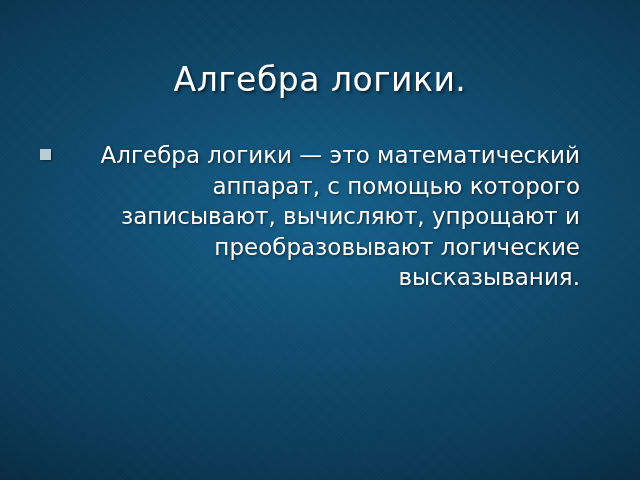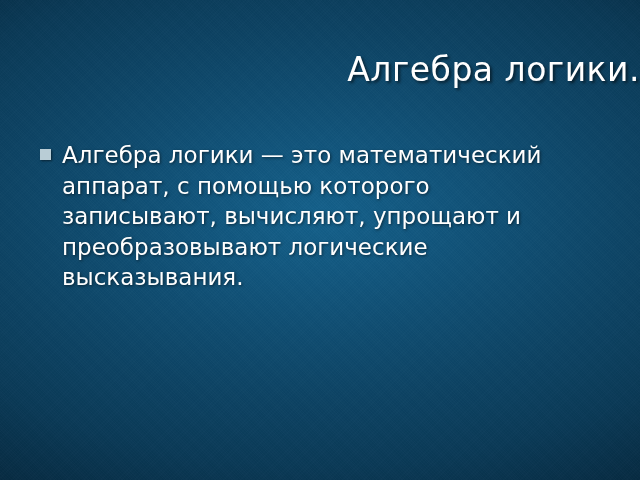--- a/index.html
+++ b/index.html
@@ -32,33 +32,34 @@
     opacity: 0.5;
     background-image:
       repeating-linear-gradient(45deg, rgba(255,255,255,0.018) 0 1px, rgba(0,0,0,0.018) 1px 2px),
       repeating-linear-gradient(-45deg, rgba(255,255,255,0.014) 0 1px, rgba(0,0,0,0.014) 1px 3px);
   }
   .slide-title {
     position: absolute;
     left: 0;
     right: 0;
     top: 50px;
-    text-align: right;
+    text-align: center;
     color: #ffffff;
     font-size: 33px;
     font-weight: normal;
     letter-spacing: 0.5px;
     text-shadow: 2px 2px 3px rgba(0,0,0,0.55);
-    margin: 0;
+    margin: 10px;
   }
   .body-block {
     position: absolute;
     left: 40px;
     top: 140px;
     width: 540px;
+    text-align: right;
   }
   .bullet-row {
     display: flex;
     align-items: flex-start;
   }
   .bullet-marker {
     flex: 0 0 auto;
     width: 11px;
     height: 11px;
     margin-top: 9px;

